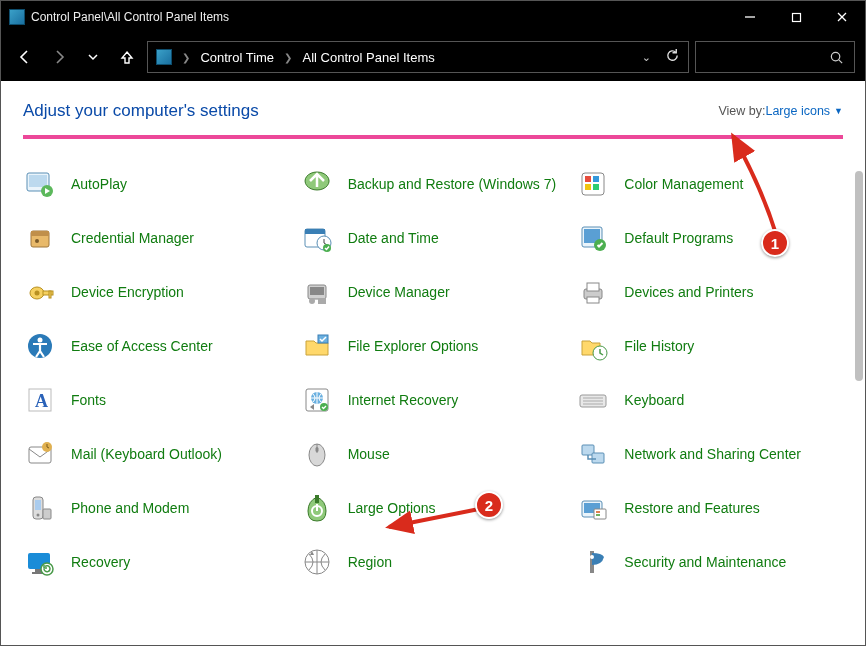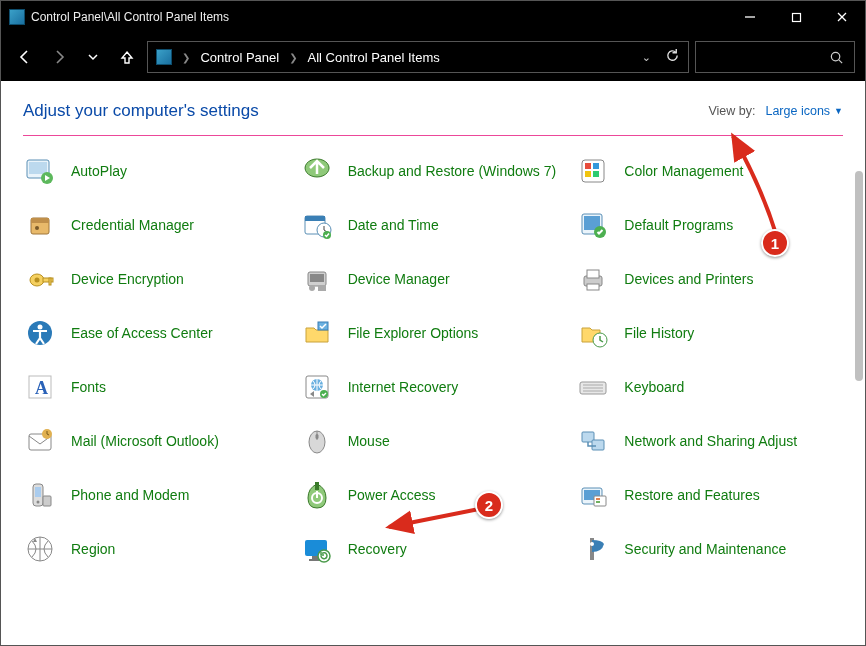--- a/index.html
+++ b/index.html
@@ -17,23 +17,23 @@
   .tool-btn { width:28px; height:28px; display:flex; align-items:center;justify-content:center; color:#fff; border-radius:2px;}
   .address-bar { flex:1; height:32px; background:#000; border:1px solid #555; display:flex; align-items:center; padding:0 8px; gap:10px; color:#fff; font-size:13px;}
   .ab-icon { width:16px; height:16px; background:linear-gradient(135deg,#3aa0c8,#1a70a0); border:1px solid #0d4d6d;}
   .crumb { color:#fff; }
   .crumb-sep { color:#888; font-size:10px;}
   .ab-right { margin-left:auto; display:flex; gap:14px; align-items:center;}
   .search-box { width:160px; height:32px; background:#000; border:1px solid #555; display:flex; align-items:center; justify-content:flex-end; padding-right:10px;}
   
   .content-wrap { flex:1; background:#fff; overflow:hidden; position:relative;}
   .content { padding:20px 22px 0 22px; height:100%; overflow:hidden;}
-  .header-row { display:flex; justify-content:space-between; align-items:center; padding-bottom:14px; border-bottom:1px solid #ec4899; }
+  .header-row { display:flex; justify-content:space-between; align-items:center; padding-bottom:14px; border-bottom:4px solid #ec4899; margin-bottom:10px;}
   .page-title { color:#0a4aa8; font-size:17px; font-weight:400;}
-  .viewby { font-size:12.5px; color:#555; display:flex; align-items:center; gap:10px;}
+  .viewby { font-size:12.5px; color:#555; display:flex; align-items:center; }
   .viewby-link { color:#0a66c2; display:flex; align-items:center; gap:4px;}
   .viewby-link .tri { font-size:9px; color:#0a66c2;}
   
   .grid { display:grid; grid-template-columns: repeat(3, 1fr); column-gap:10px; row-gap:12px; padding-top:14px;text-align:right;}
   .item { display:flex; align-items:center; gap:14px; height:42px; cursor:pointer;}
   .icon-box { width:34px; height:34px; display:flex; align-items:center; justify-content:center; flex-shrink:0;}
   .icon-box svg { width:34px; height:34px;}
   .item-label { color:#107c10; font-size:14px; line-height:1.15;}
   
   .scrollbar { position:absolute; right:2px; top:90px; bottom:6px; width:8px; background:transparent;}
@@ -89,21 +89,21 @@
       </div>
     <div class="tool-btn">
         <svg width="16" height="16" viewBox="0 0 16 16">
           <path d="M8 3 L13 9 L10 9 L10 14 L6 14 L6 9 L3 9 Z" fill="none" stroke="#fff" stroke-width="1.4"></path>
         </svg>
       </div>
 
     <div class="address-bar">
       <div class="ab-icon"></div>
       <span class="crumb-sep">❯</span>
-      <span class="crumb">Control Panel</span>
+      <span class="crumb">Control Time</span>
       <span class="crumb-sep">❯</span>
       <span class="crumb">All Control Panel Items</span>
       <div class="ab-right">
         <span style="color:#ccc;font-size:11px;">⌄</span>
         <span><svg width="15" height="15" viewBox="0 0 16 16">
               <path d="M13 8a5 5 0 1 1-1.5-3.5" fill="none" stroke="#ddd" stroke-width="1.5"></path>
               <path d="M12 1 L12 5 L8 5" fill="none" stroke="#ddd" stroke-width="1.5"></path>
             </svg></span>
       </div>
     </div>
@@ -249,77 +249,77 @@
               </svg>
             </div>
             <div class="item-label">Keyboard</div>
           </div>
           <div class="item">
             <div class="icon-box">
               <svg viewBox="0 0 34 34">
                 <use href="#i-mail"></use>
               </svg>
             </div>
-            <div class="item-label">Mail (Microsoft Outlook)</div>
+            <div class="item-label">Mail (Keyboard Outlook)</div>
           </div>
           <div class="item">
             <div class="icon-box">
               <svg viewBox="0 0 34 34">
                 <use href="#i-mouse"></use>
               </svg>
             </div>
             <div class="item-label">Mouse</div>
           </div>
           <div class="item">
             <div class="icon-box">
               <svg viewBox="0 0 34 34">
                 <use href="#i-network"></use>
               </svg>
             </div>
-            <div class="item-label">Network and Sharing Adjust</div>
+            <div class="item-label">Network and Sharing Center</div>
           </div>
           <div class="item">
             <div class="icon-box">
               <svg viewBox="0 0 34 34">
                 <use href="#i-phone"></use>
               </svg>
             </div>
             <div class="item-label">Phone and Modem</div>
           </div>
           <div class="item">
             <div class="icon-box">
               <svg viewBox="0 0 34 34">
                 <use href="#i-power"></use>
               </svg>
             </div>
-            <div class="item-label">Power Access</div>
+            <div class="item-label">Large Options</div>
           </div>
           <div class="item">
             <div class="icon-box">
               <svg viewBox="0 0 34 34">
                 <use href="#i-programs"></use>
               </svg>
             </div>
             <div class="item-label">Restore and Features</div>
           </div>
           <div class="item">
             <div class="icon-box">
               <svg viewBox="0 0 34 34">
+                <use href="#i-recovery"></use>
+              </svg>
+            </div>
+            <div class="item-label">Recovery</div>
+          </div>
+          <div class="item">
+            <div class="icon-box">
+              <svg viewBox="0 0 34 34">
                 <use href="#i-region"></use>
               </svg>
             </div>
             <div class="item-label">Region</div>
-          </div>
-          <div class="item">
-            <div class="icon-box">
-              <svg viewBox="0 0 34 34">
-                <use href="#i-recovery"></use>
-              </svg>
-            </div>
-            <div class="item-label">Recovery</div>
           </div>
           <div class="item">
             <div class="icon-box">
               <svg viewBox="0 0 34 34">
                 <use href="#i-security"></use>
               </svg>
             </div>
             <div class="item-label">Security and Maintenance</div>
           </div>
         </div>

